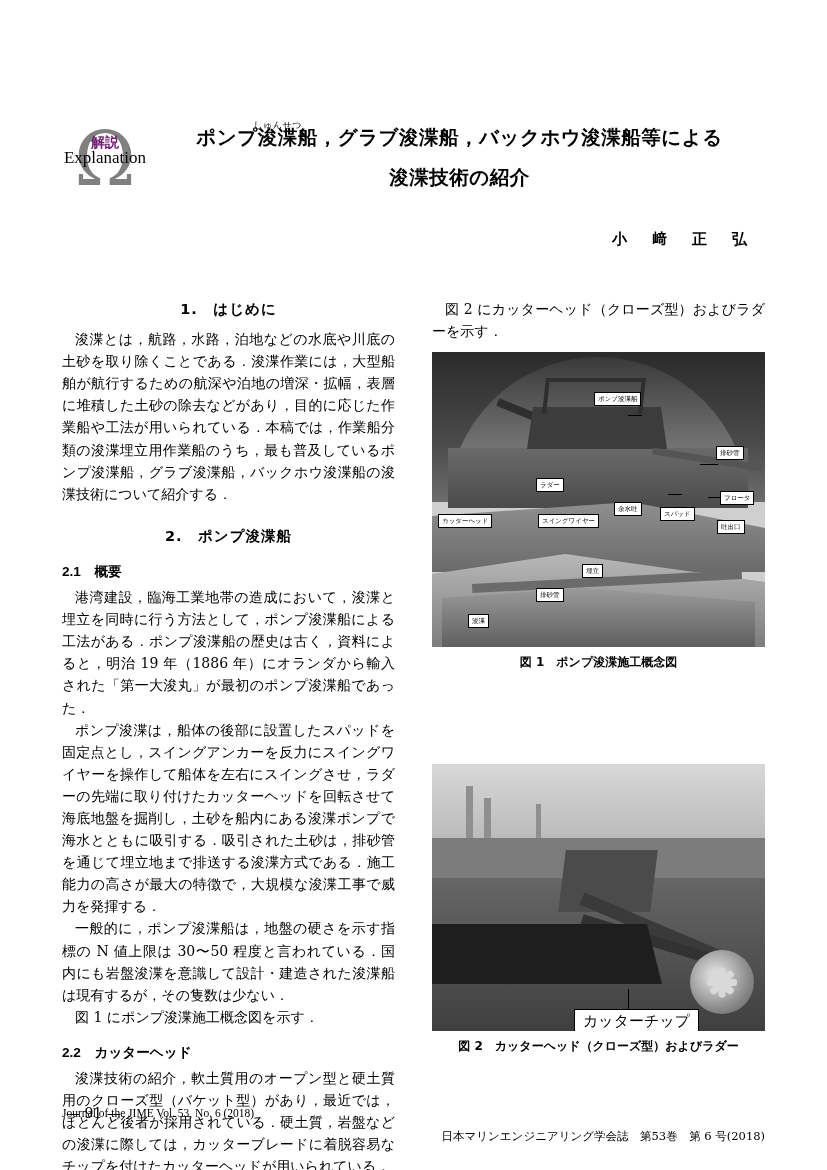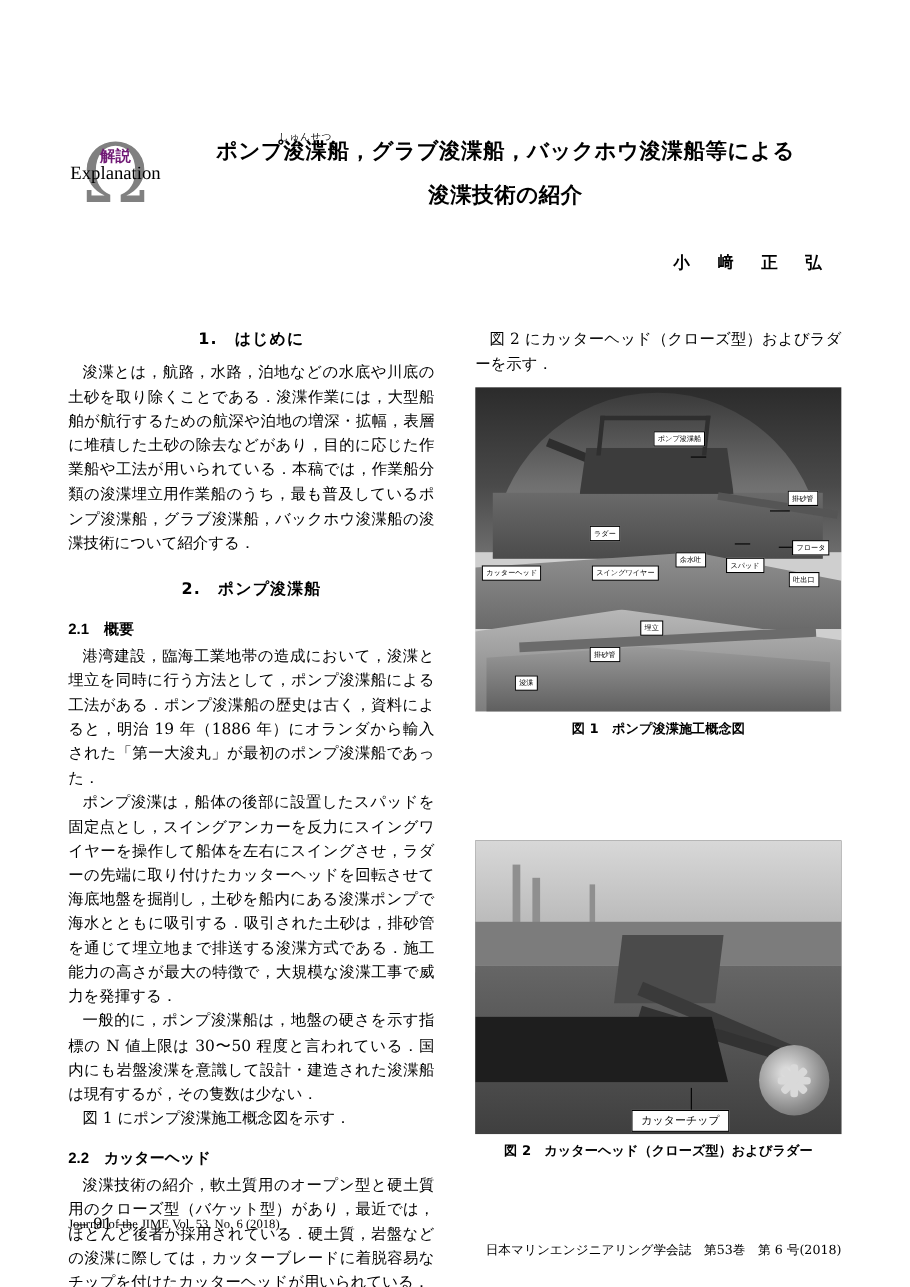--- a/index.html
+++ b/index.html
@@ -287,21 +287,21 @@
     position: absolute; left: 50%; top: 50%;
     width: 30px; height: 7px; margin: -3.5px 0 0 -15px;
     background: #d9d9d9;
     border-radius: 3px;
   }
   .photo-label {
     position: absolute;
     background: #fff;
     border: 1px solid #000;
     font-family: "DejaVu Sans", sans-serif;
-    font-size: 10px;
+    font-size: 15px;
     padding: 2px 8px;
     white-space: nowrap;
   }
   .photo-leader {
     position: absolute;
     background: #000;
     width: 1px;
   }
 
   

